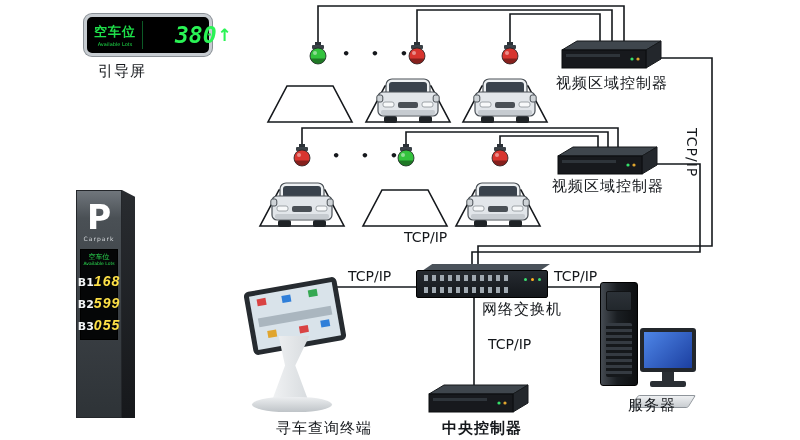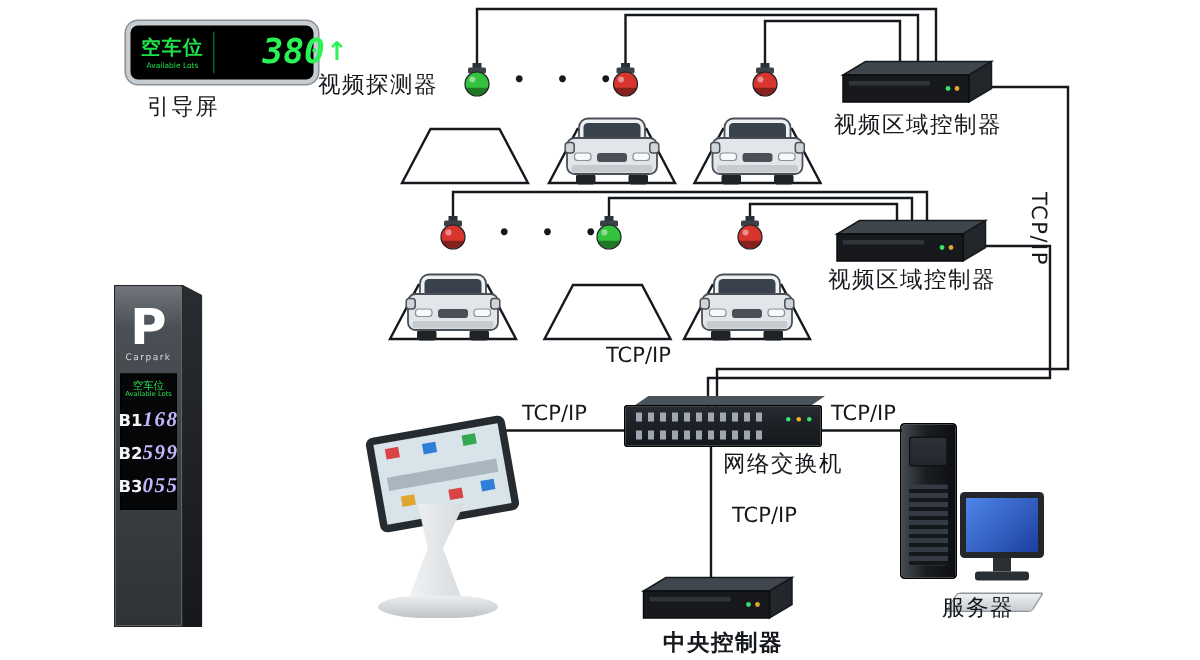--- a/index.html
+++ b/index.html
@@ -85,22 +85,22 @@
     clip-path:polygon(0 0,100% 3%,100% 100%,0 100%); }
   .pillar-p { color:#fff; font-size:33px; font-weight:bold; line-height:1; margin-top:10px; }
   .pillar-carpark { color:#d6dadd; font-size:6px; letter-spacing:1px; margin-top:1px; }
   .pillar-screen { width:38px; margin-top:7px; background:#050607; border:1px solid #000;
     padding:3px 2px 6px; }
   .pillar-head { color:#2be052; font-size:7px; text-align:center; line-height:1.2; }
   .pillar-head .en { font-size:4.5px; display:block; }
   .pillar-row { display:flex; justify-content:center; align-items:baseline;
     margin-top:6px; padding:0 1px; }
   .p-lvl { color:#f2f4f5; font-size:11px; font-weight:bold; }
-  .p-cnt { color:#c4b5fd; font-size:14px; font-weight:bold; font-style:italic;
-    font-family:Liberation Serif, serif; letter-spacing:1px; }
+  .p-cnt { color:#fde047; font-size:14px; font-weight:bold; font-style:italic;
+    font-family:Liberation Sans, sans-serif; letter-spacing:1px; }
 </style>
 </head>
 <body>
 
 <div class="stage">
 
   <svg class="wiring" viewBox="0 0 800 440">
     <defs>
       <symbol id="car" viewBox="0 0 64 46">
         <rect x="8" y="38" width="13" height="7" rx="2" fill="#1f2326"></rect>
@@ -165,21 +165,20 @@
       <div class="led-cn">空车位</div>
       <div class="led-en">Available Lots</div>
     </div>
     <div class="led-right">
       <span class="led-value">380</span>
       <span class="led-arrow">↑</span>
     </div>
   </div>
   <div class="lbl" style="left:98px; top:62px;">引导屏</div>
 
-  <div class="lbl" style="left:212px; top:47px;">视频探测器</div>
   <div class="dots" style="left:342px; top:46px;">• • •</div>
   <div class="dots" style="left:332px; top:148px;">• • •</div>
 
   <svg class="ctrl" style="left:562px; top:40px;" viewBox="0 0 100 30">
     <polygon points="0,10 84,10 99,1 15,1" fill="#3f464d" stroke="#16191c" stroke-width="1"></polygon>
     <polygon points="84,10 99,1 99,19 84,28" fill="#23272c" stroke="#16191c" stroke-width="1"></polygon>
     <rect x="0" y="10" width="84" height="18" fill="#17191d" stroke="#0a0c0e" stroke-width="1"></rect>
     <rect x="4" y="14" width="54" height="3" fill="#2e343a"></rect>
     <circle cx="70" cy="19" r="1.6" fill="#35e06a"></circle>
     <circle cx="76" cy="19" r="1.6" fill="#e0a52e"></circle>
@@ -240,20 +239,21 @@
       <span class="ks-blob" style="left:8%; top:8%;  background:#d94343;"></span>
       <span class="ks-blob" style="left:38%; top:10%; background:#2f7fd9;"></span>
       <span class="ks-blob" style="left:70%; top:8%;  background:#35a852;"></span>
       <span class="ks-blob" style="left:14%; top:68%; background:#e0a52e;"></span>
       <span class="ks-blob" style="left:52%; top:70%; background:#d94343;"></span>
       <span class="ks-blob" style="left:78%; top:66%; background:#2f7fd9;"></span>
     </div>
   </div>
   <div class="kiosk-body"></div>
   <div class="kiosk-base"></div>
+  <div class="lbl" style="left:276px; top:419px;">寻车查询终端</div>
 
   <div class="pillar">
     <div class="pillar-side"></div>
     <div class="pillar-front">
       <div class="pillar-p">P</div>
       <div class="pillar-carpark">Carpark</div>
       <div class="pillar-screen">
         <div class="pillar-head">
           <span>空车位</span>
           <span class="en">Available Lots</span>

